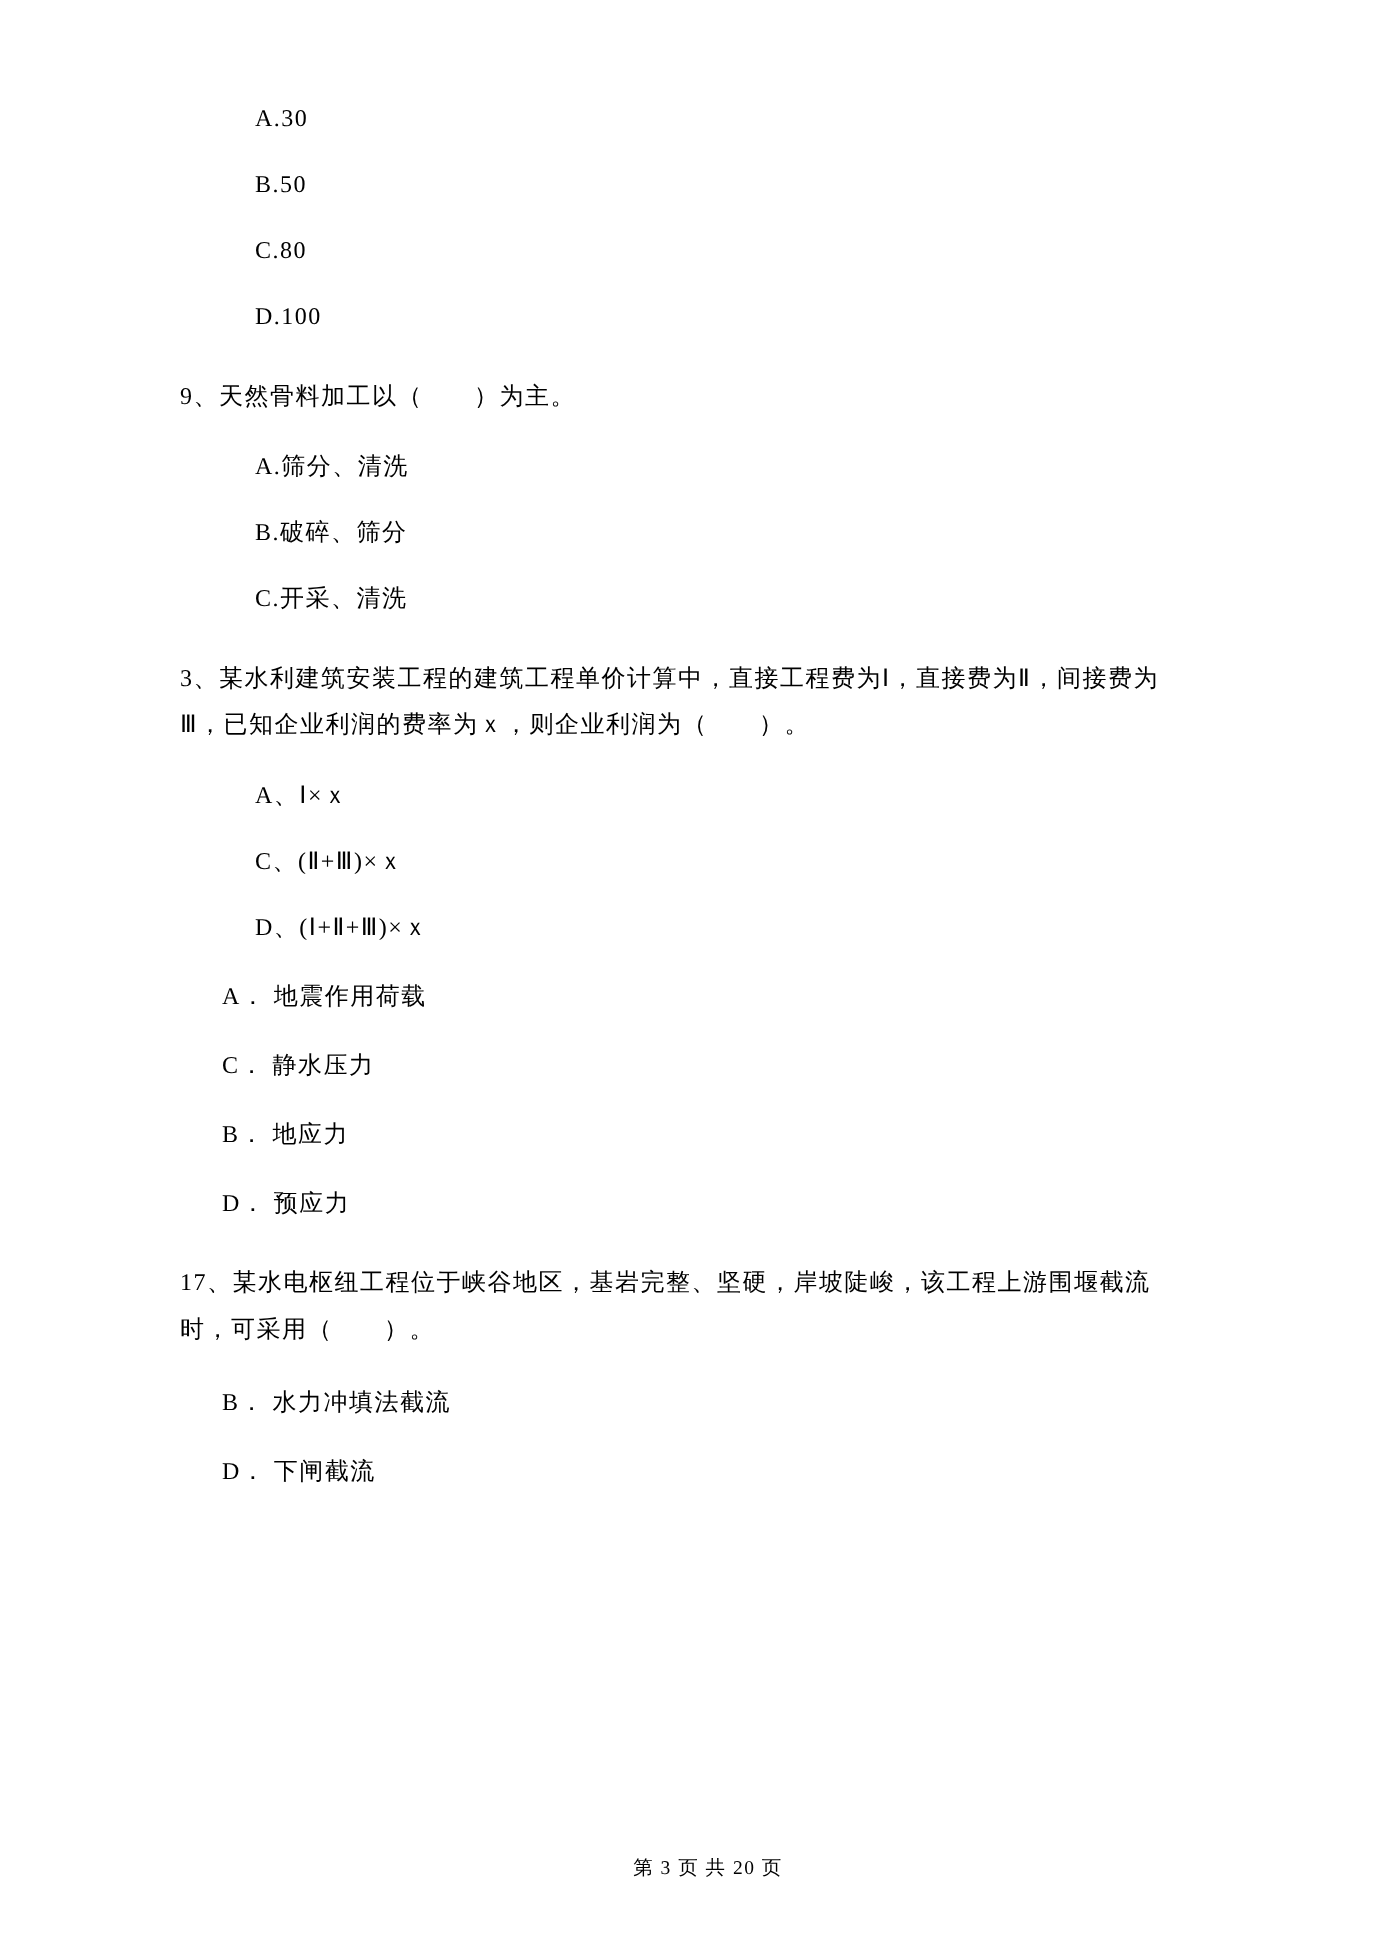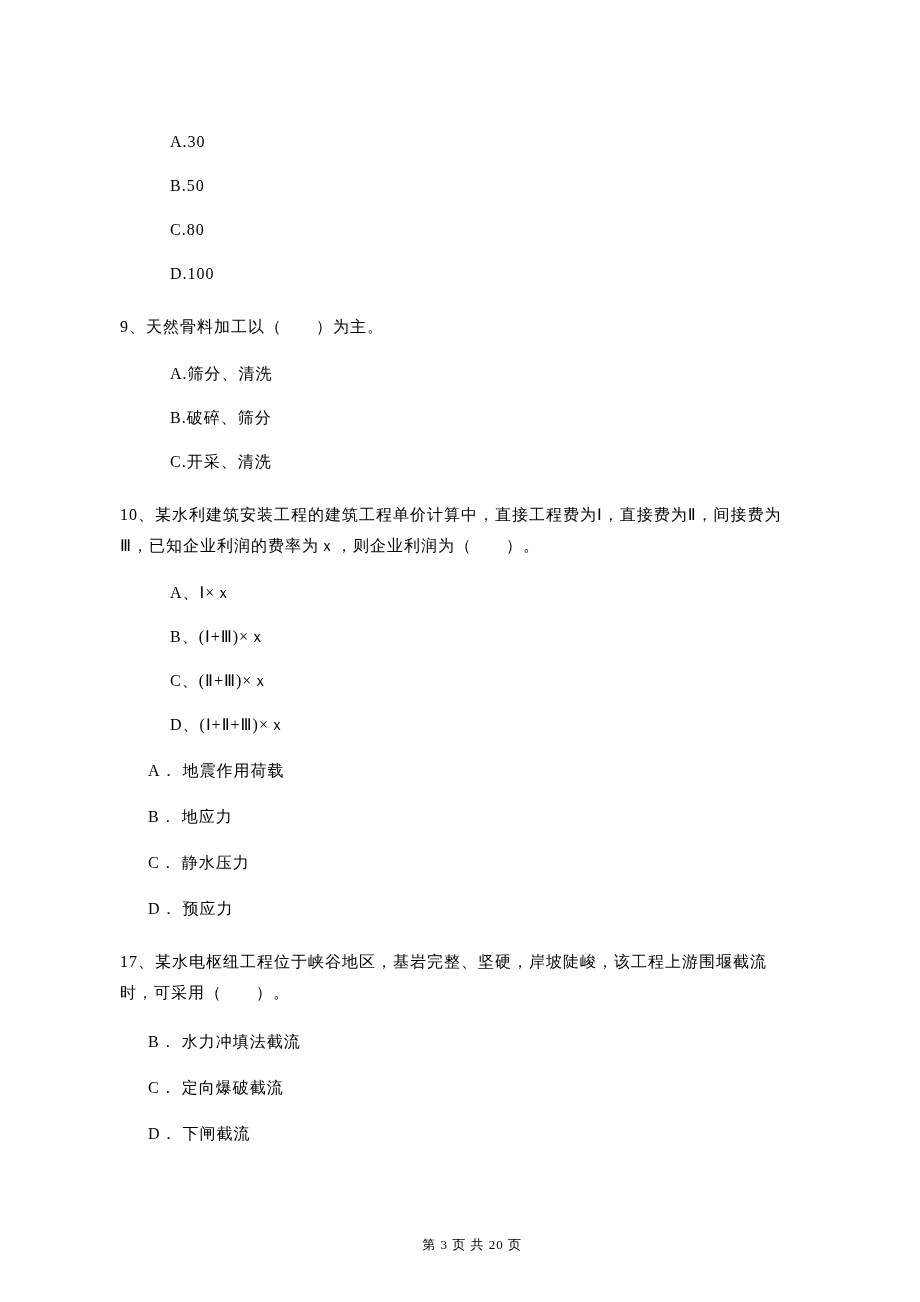--- a/index.html
+++ b/index.html
@@ -9,21 +9,21 @@
     font-family: "SimSun", "宋体", serif;
     font-size: 16px;
     color: #000000;
     line-height: 1.5;
   }
   .page {
     width: 920px;
     height: 1302px;
     position: relative;
     box-sizing: border-box;
-    padding: 110px 120px 0 120px;
+    padding: 48px 120px 0 120px;
   }
   .option {
     margin: 20px 0 20px 50px;
     letter-spacing: 1px;
   }
   .option-wide {
     margin: 20px 0 20px 50px;
     letter-spacing: 1px;
   }
   .option-indent {
@@ -53,30 +53,28 @@
   <div class="option">A.30</div>
   <div class="option">B.50</div>
   <div class="option">C.80</div>
   <div class="option">D.100</div>
 
   <div class="question">9、天然骨料加工以（　　）为主。</div>
   <div class="option">A.筛分、清洗</div>
   <div class="option">B.破碎、筛分</div>
   <div class="option">C.开采、清洗</div>
 
-  <div class="question">10、某水利建筑安装工程的建筑工程单价计算中，直接工程费为Ⅰ，直接费为Ⅱ，间接费为Ⅲ，已知企业利润的费率为ｘ，则企业利润为（　　）。</div>
+  <div class="question">3、某水利建筑安装工程的建筑工程单价计算中，直接工程费为Ⅰ，直接费为Ⅱ，间接费为Ⅲ，已知企业利润的费率为ｘ，则企业利润为（　　）。</div>
   <div class="option-wide">A、Ⅰ×ｘ</div>
-  <div class="option-wide">B、(Ⅰ+Ⅲ)×ｘ</div>
   <div class="option-wide">C、(Ⅱ+Ⅲ)×ｘ</div>
   <div class="option-wide">D、(Ⅰ+Ⅱ+Ⅲ)×ｘ</div>
 
   <div class="option-indent">A． 地震作用荷载</div>
+  <div class="option-indent">C． 静水压力</div>
   <div class="option-indent">B． 地应力</div>
-  <div class="option-indent">C． 静水压力</div>
   <div class="option-indent">D． 预应力</div>
 
   <div class="question">17、某水电枢纽工程位于峡谷地区，基岩完整、坚硬，岸坡陡峻，该工程上游围堰截流时，可采用（　　）。</div>
   <div class="option-indent">B． 水力冲填法截流</div>
-  <div class="option-indent">C． 定向爆破截流</div>
   <div class="option-indent">D． 下闸截流</div>
 
   <div class="footer">第 3 页 共 20 页</div>
 </div>
 
 </body></html>

